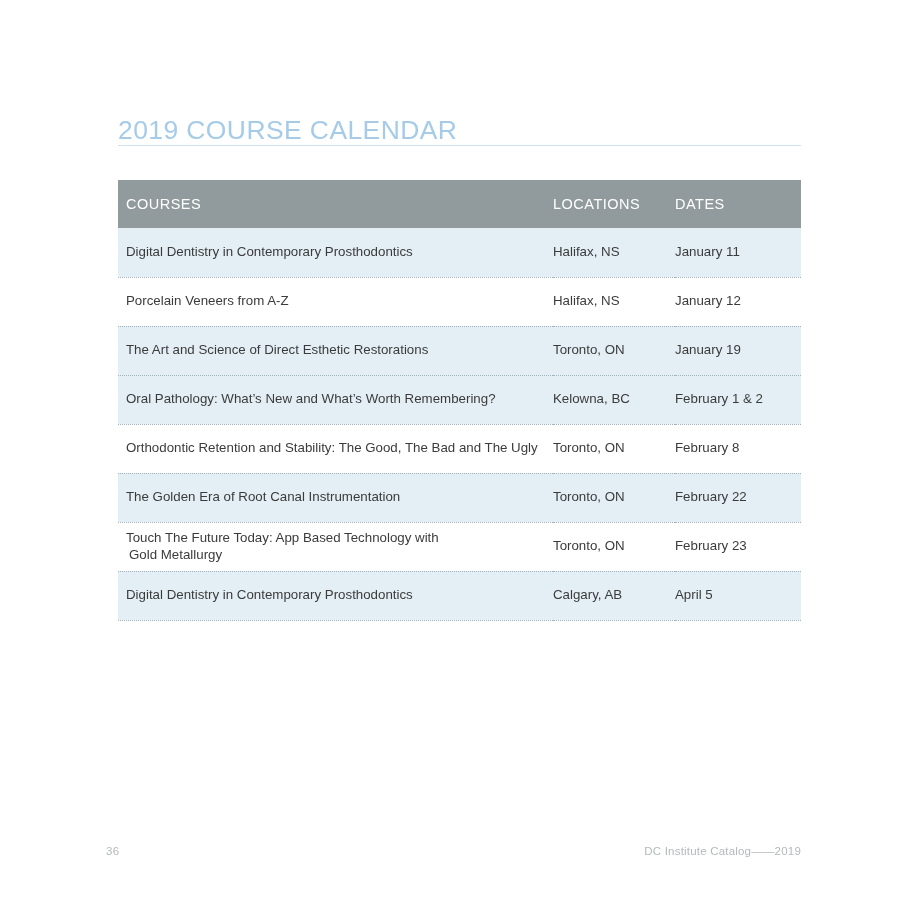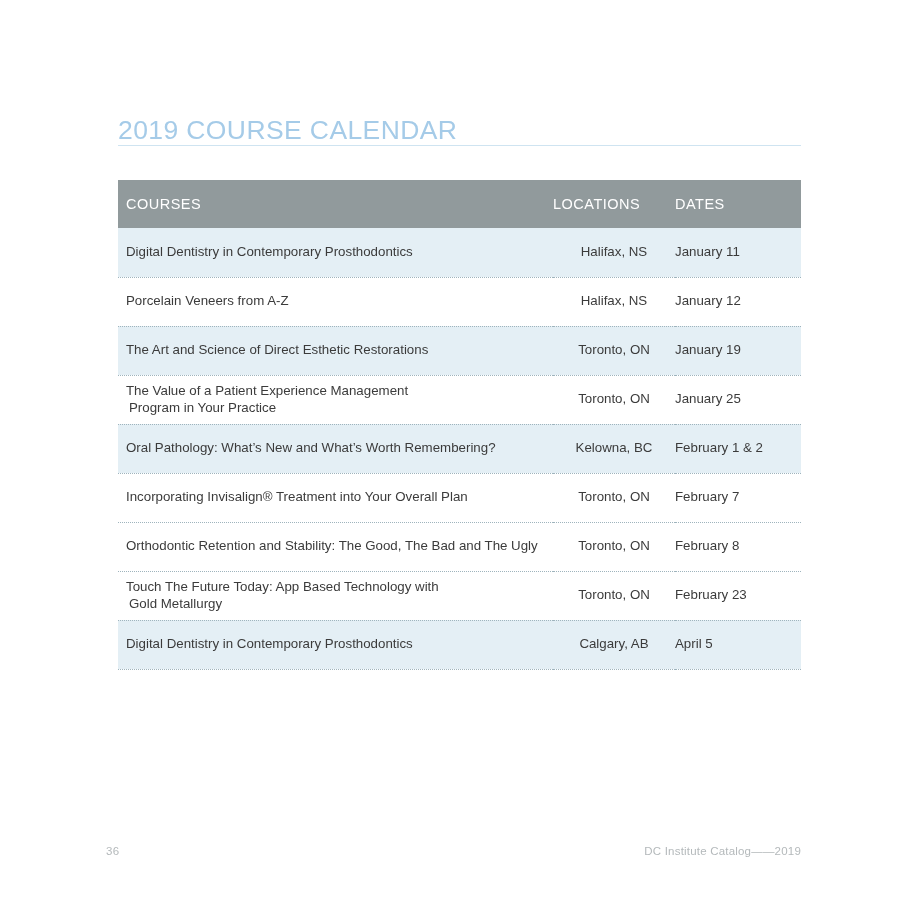--- a/index.html
+++ b/index.html
@@ -92,21 +92,20 @@
     border-bottom: 1px dotted #9fb4bd;
     line-height: 16.5px;
   }
 
   .calendar-table tbody td.cell-course {
     padding-left: 8px;
     padding-right: 6px;
   }
   .calendar-table tbody td.cell-location {
     padding-left: 0;
-    text-align: center;
   }
   .calendar-table tbody td.cell-date {
     padding-left: 0;
   }
 
   
   .course-line2 {
     display: block;
     padding-left: 3px;
   }
@@ -162,39 +161,34 @@
         <tr class="plain">
           <td class="cell-course">Porcelain Veneers from A-Z</td>
           <td class="cell-location">Halifax, NS</td>
           <td class="cell-date">January 12</td>
         </tr>
         <tr class="tinted">
           <td class="cell-course">The Art and Science of Direct Esthetic Restorations</td>
           <td class="cell-location">Toronto, ON</td>
           <td class="cell-date">January 19</td>
         </tr>
-        <tr class="plain">
-          <td class="cell-course">The Value of a Patient Experience Management<span class="course-line2">Program in Your Practice</span></td>
-          <td class="cell-location">Toronto, ON</td>
-          <td class="cell-date">January 25</td>
-        </tr>
         <tr class="tinted">
           <td class="cell-course">Oral Pathology: What’s New and What’s Worth Remembering?</td>
           <td class="cell-location">Kelowna, BC</td>
           <td class="cell-date">February 1 &amp; 2</td>
         </tr>
         <tr class="plain">
-          <td class="cell-course">Incorporating Invisalign® Treatment into Your Overall Plan</td>
-          <td class="cell-location">Toronto, ON</td>
-          <td class="cell-date">February 7</td>
-        </tr>
-        <tr class="plain">
           <td class="cell-course">Orthodontic Retention and Stability: The Good, The Bad and The Ugly</td>
           <td class="cell-location">Toronto, ON</td>
           <td class="cell-date">February 8</td>
+        </tr>
+        <tr class="tinted">
+          <td class="cell-course">The Golden Era of Root Canal Instrumentation</td>
+          <td class="cell-location">Toronto, ON</td>
+          <td class="cell-date">February 22</td>
         </tr>
         <tr class="plain">
           <td class="cell-course">Touch The Future Today: App Based Technology with<span class="course-line2">Gold Metallurgy</span></td>
           <td class="cell-location">Toronto, ON</td>
           <td class="cell-date">February 23</td>
         </tr>
         <tr class="tinted">
           <td class="cell-course">Digital Dentistry in Contemporary Prosthodontics</td>
           <td class="cell-location">Calgary, AB</td>
           <td class="cell-date">April 5</td>

